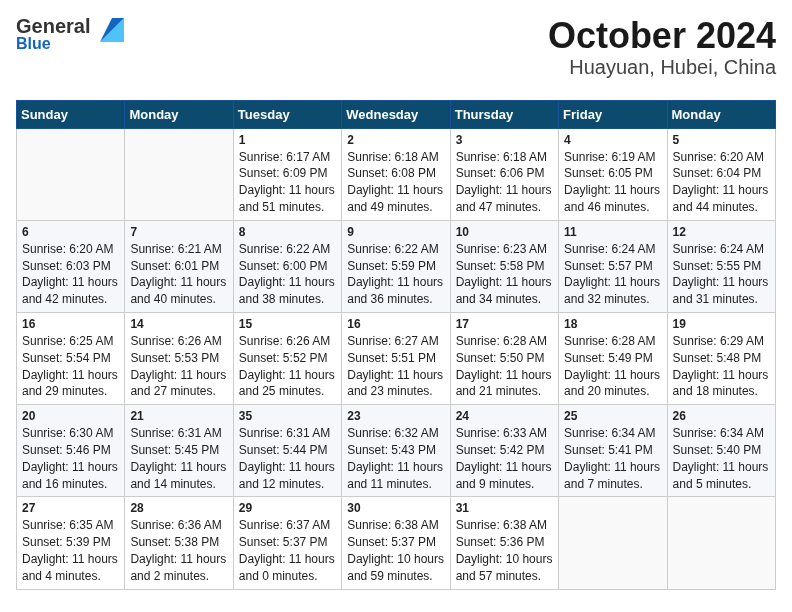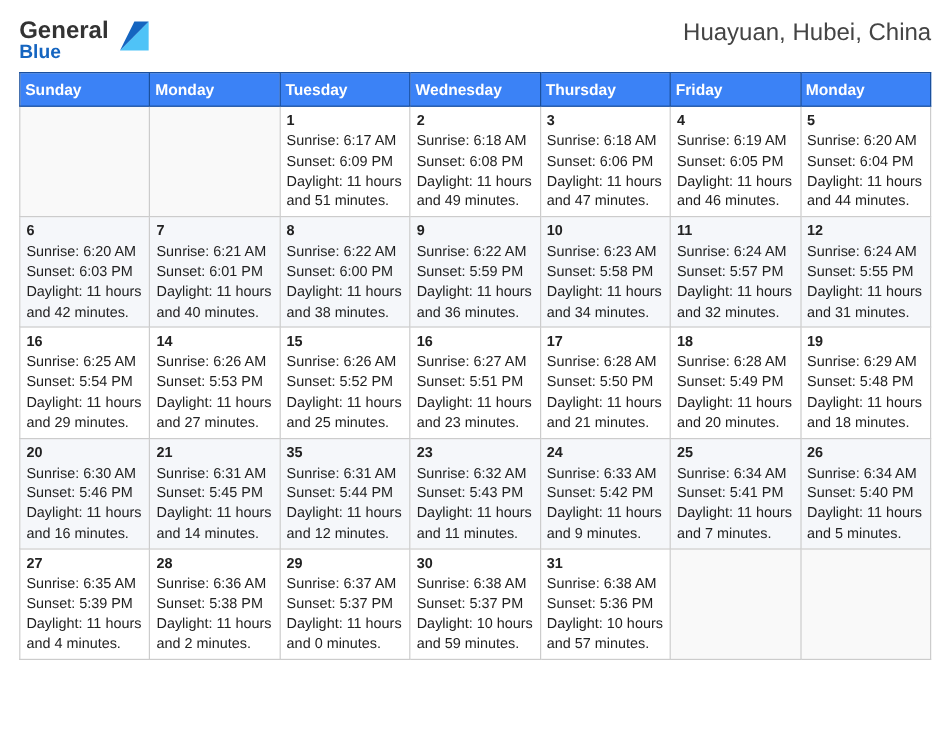--- a/index.html
+++ b/index.html
@@ -7,42 +7,42 @@
       font-family: Arial, sans-serif;
       background: #fff;
       width: 792px;
       min-height: 612px;
       padding: 16px;
     }
     .header {
       display: flex;
       justify-content: space-between;
       align-items: flex-start;
-      margin-bottom: 8px;
+      margin-bottom: 21px;
     }
     .title-block {
       text-align: right;
     }
     .month-title {
       font-size: 36px;
       font-weight: bold;
       color: #1a1a1a;
       line-height: 1.1;
     }
     .location {
       font-size: 20px;
       color: #444;
     }
     .calendar-table {
       width: 100%;
       border-collapse: collapse;
       border: 1px solid #ccc;
     }
     .calendar-table th {
-      background-color: #3b82f6;
+      background-color: #0c4a6e;
       color: #fff;
       font-size: 13px;
       padding: 6px 4px;
       text-align: left;
       border: 1px solid #1a4f9c;
     }
     .calendar-table td {
       width: calc(100% / 7);
       vertical-align: top;
       border: 1px solid #ccc;
@@ -97,20 +97,21 @@
     <div class="logo-brand">
       <span class="brand-general">General</span>
       <span class="brand-blue">Blue</span>
     </div>
     <svg width="32" height="32" viewBox="0 0 32 32" style="margin-left:2px;margin-top:-8px;">
       <polygon points="8,28 32,4 32,28" fill="#4fc3f7"></polygon>
       <polygon points="8,28 32,4 20,4" fill="#1565c0"></polygon>
     </svg>
   </div>
   <div class="title-block">
+    <div class="month-title">October 2024</div>
     <div class="location">Huayuan, Hubei, China</div>
   </div>
 </div>
 
 <table class="calendar-table">
   <thead>
     <tr>
     <th>Sunday</th>
         <th>Monday</th>
         <th>Tuesday</th>

